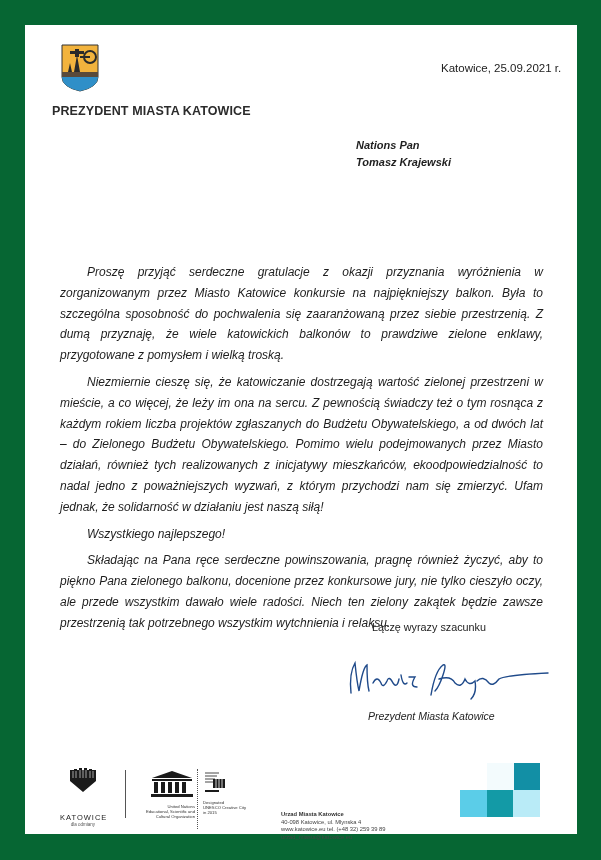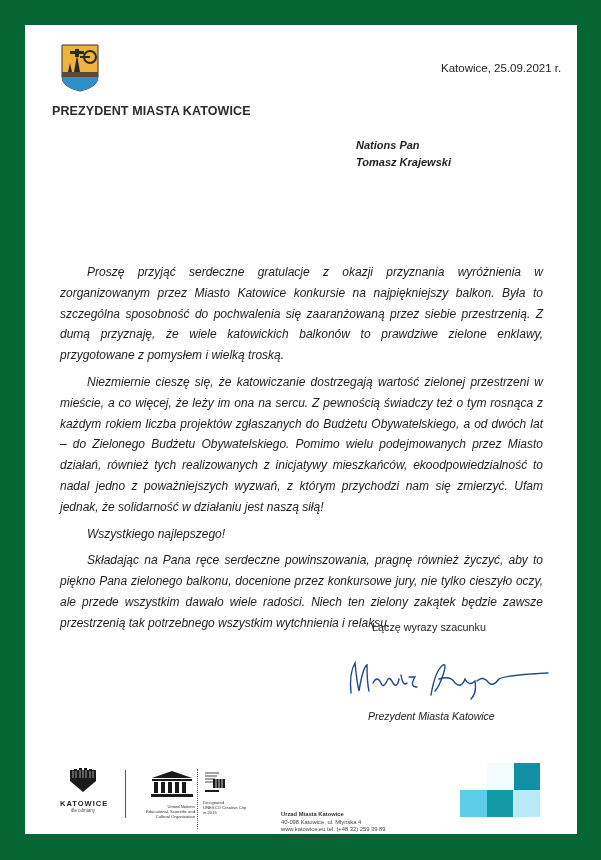--- a/index.html
+++ b/index.html
@@ -19,21 +19,21 @@
   .recipient { position: absolute; left: 331px; top: 112px; font-size: 11px; font-style: italic; font-weight: bold; line-height: 17px; color: #1e1e1e; }
   .body-text {
     position: absolute; left: 35px; top: 237px; width: 483px; font-size: 12px; font-style: italic;
     line-height: 20.8px; color: #1e1e1e; text-align: justify;
   }
   .body-text p { margin: 0 0 6px 0; text-indent: 27px; }
   .closing { position: absolute; left: 347px; top: 596px; font-size: 10.8px; color: #222; }
   .signature { position: absolute; left: 318px; top: 628px; width: 210px; height: 50px; }
   .signer { position: absolute; left: 343px; top: 685px; font-size: 10.5px; font-style: italic; color: #222; }
   .footer-logo-katowice { position: absolute; left: 35px; top: 742px; width: 46px; text-align: center; }
-  .footer-logo-katowice .name { font-size: 7.5px; font-weight: bold; letter-spacing: 1px; color: #222; margin-top: 2px; }
+  .footer-logo-katowice .name { font-size: 7.5px; font-weight: normal; letter-spacing: 1px; color: #222; margin-top: 16px; }
   .footer-logo-katowice .tag { font-size: 4.5px; color: #555; }
   .divider-v { position: absolute; left: 100px; top: 745px; width: 1px; height: 48px; background: #555; }
   .unesco { position: absolute; left: 110px; top: 745px; width: 60px; }
   .unesco .org { font-size: 4.2px; color: #333; text-align: right; line-height: 5px; margin-top: 2px; }
   .dots-v { position: absolute; left: 172px; top: 744px; width: 0; height: 60px; border-left: 1px dotted #555; }
   .creative { position: absolute; left: 178px; top: 745px; width: 50px; }
   .creative .txt { font-size: 4.2px; color: #333; line-height: 5px; margin-top: 2px; }
   .address { position: absolute; left: 256px; top: 786px; font-size: 5.8px; line-height: 7.5px; color: #444; }
   .address .bold { font-weight: bold; color: #333; }
   .tile { position: absolute; width: 27px; height: 27px; }

